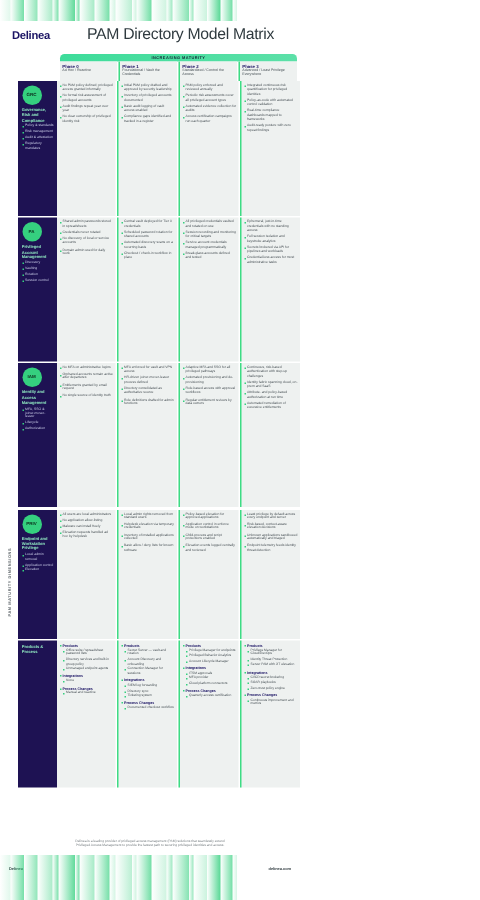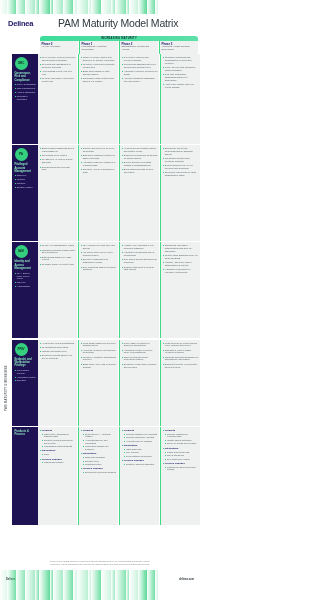--- a/index.html
+++ b/index.html
@@ -144,21 +144,21 @@
       <div class="stripe" style="width: 11px; background: linear-gradient(to right, rgba(255, 255, 255, 0), rgb(53, 208, 127)); opacity: 0.6;"></div>
       <div class="stripe" style="width: 3px; background: linear-gradient(to right, rgba(255, 255, 255, 0), rgb(53, 208, 127)); opacity: 0.51;"></div>
       <div class="stripe" style="width: 9px; background: linear-gradient(to right, rgba(255, 255, 255, 0), rgb(53, 208, 127)); opacity: 0.26;"></div>
       <div class="stripe" style="width: 9px; background: linear-gradient(to right, rgba(255, 255, 255, 0), rgb(53, 208, 127)); opacity: 0.83;"></div>
       <div class="stripe" style="width: 8px; background: linear-gradient(to right, rgba(255, 255, 255, 0), rgb(53, 208, 127)); opacity: 0.7;"></div>
       <div class="stripe" style="width: 3px; background: linear-gradient(to right, rgba(255, 255, 255, 0), rgb(53, 208, 127)); opacity: 0.2;"></div>
     </div>
 
   <div class="header">
     <div class="logo">Delinea</div>
-    <div class="title">PAM Maturity Model Matrix</div>
+    <div class="title">PAM Directory Model Matrix</div>
   </div>
 
   <div class="matrix">
 
     <div class="hdr-wrap">
       <div class="maturity-banner" style="background: linear-gradient(to right, rgb(61, 220, 154), rgb(92, 224, 168));">INCREASING MATURITY</div>
       <div class="phase-row">
         <div class="phase-cell">
           <div class="phase-name">Phase 0</div>
           <div class="phase-sub">Ad Hoc / Reactive</div>

